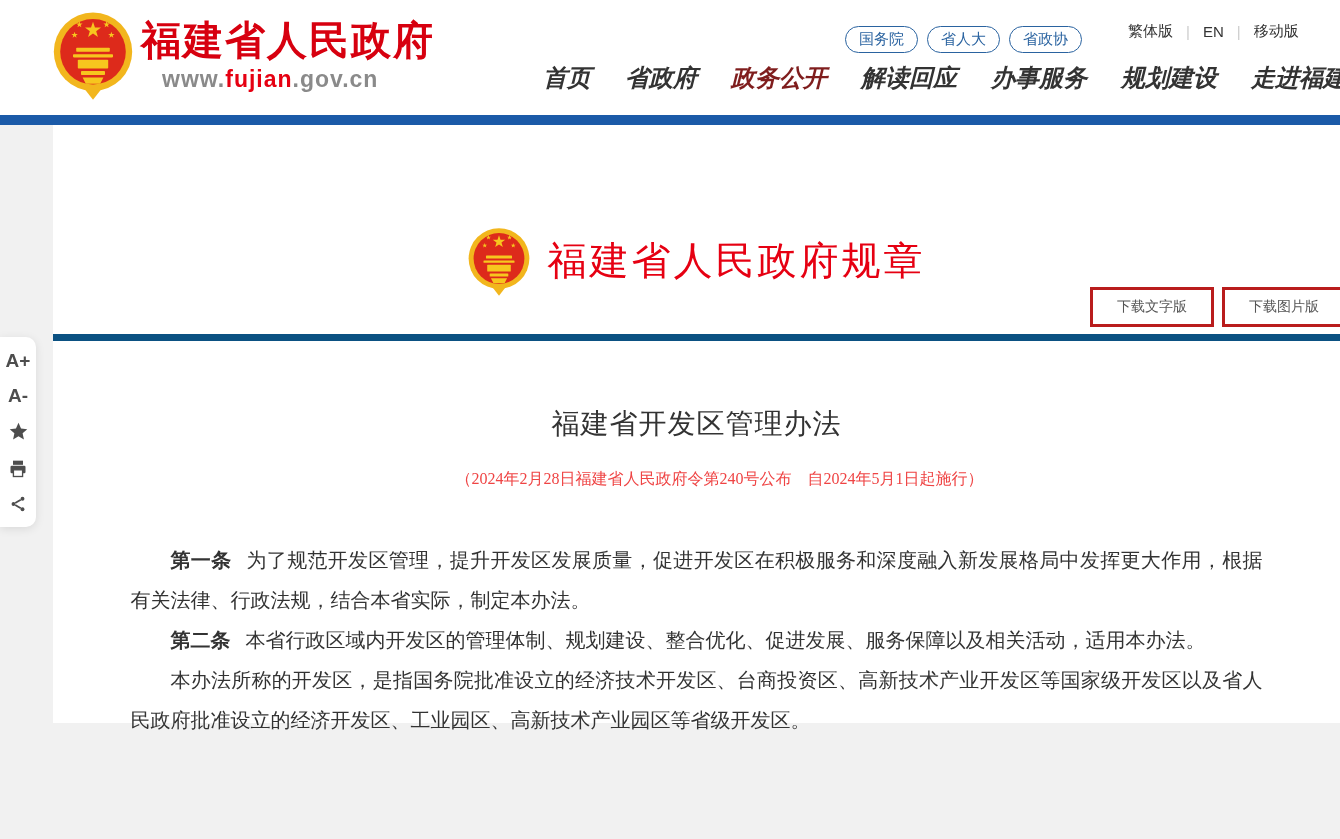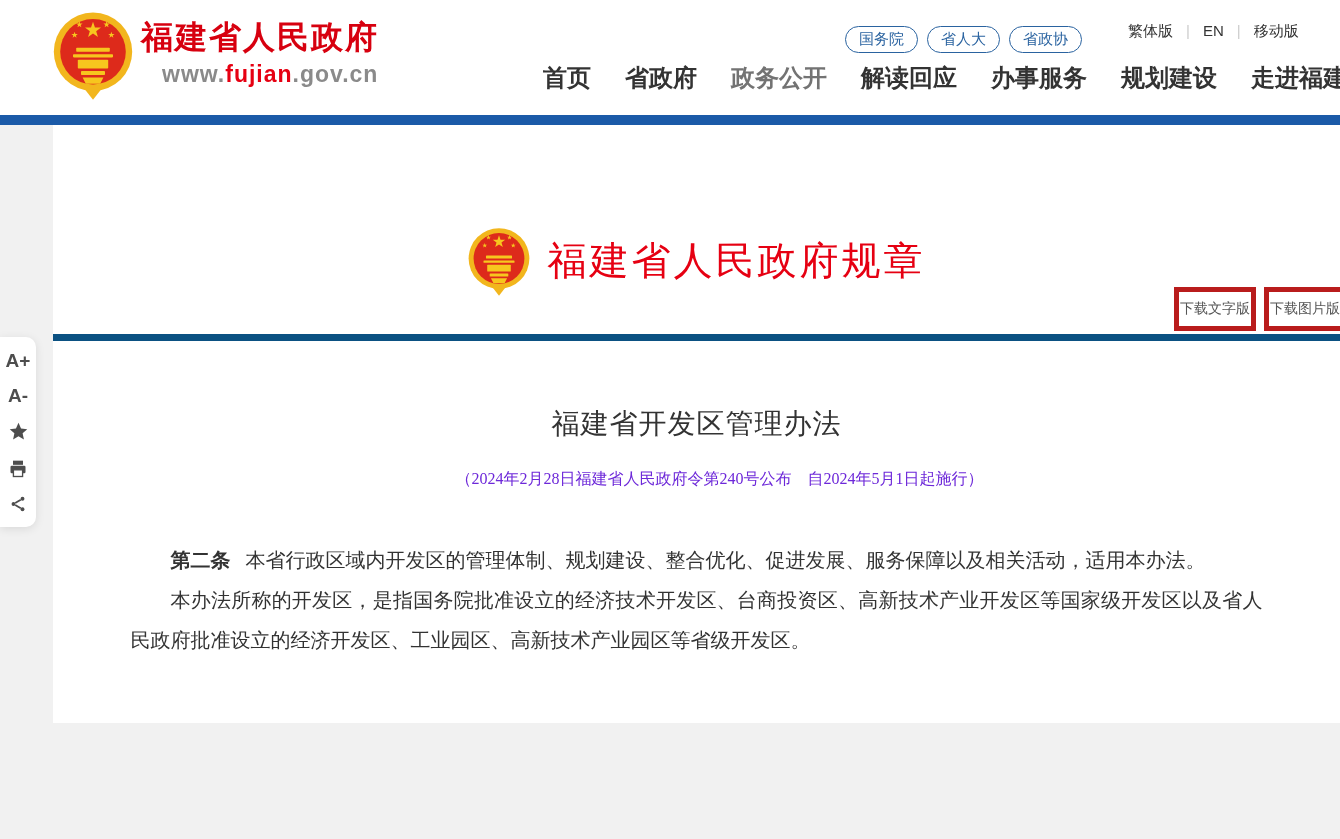--- a/index.html
+++ b/index.html
@@ -12,44 +12,44 @@
   }
   
   .header {
     position:absolute; top:0; left:0; width:1340px; height:115px;
     background:#fff;
   }
   .logo { position:absolute; left:53px; top:6px; display:flex; align-items:center; }
   .logo-emblem { width:80px; height:98px; }
   .logo-text { margin-left:8px; }
   .site-name {
-    font-family:Liberation Mono, monospace;
-    font-size:32px; font-weight:bold; color:#d7000f; letter-spacing:2px; line-height:1.1;
+    font-family:Liberation Sans, sans-serif;
+    font-size:40px; font-weight:bold; color:#d7000f; letter-spacing:2px; line-height:1.1;
   }
   .site-url {
     font-size:23px; font-weight:bold; color:#8a8a8a; letter-spacing:1px; margin-top:4px;margin-left:21px;
   }
   .site-url .hl { color:#e60012; }
   .top-links {
     position:absolute; left:845px; top:10px; display:flex; align-items:center; white-space:nowrap;
   }
   .pill-btn {
     display:inline-block; border:1px solid #2a63a0; color:#2a63a0; background:#fff;
     border-radius:14px; font-size:15px; padding:3px 13px; margin-right:9px; cursor:pointer;margin-top:16px;
   }
-  .util-group { display:flex; align-items:flex-start; margin-left:24px; font-size:15px; color:#333; }
+  .util-group { display:flex; align-items:center; margin-left:24px; font-size:15px; color:#333; }
   .util-item { padding:0 13px; cursor:pointer; }
   .util-sep { color:#ccc; }
   .auth-group { display:flex; align-items:center; margin-left:22px; font-size:15px; }
   .nav {
     position:absolute; left:543px; top:62px; display:flex; gap:34px;
     font-size:24px; font-weight:bold; white-space:nowrap;
   }
-  .nav-item { color:#333; cursor:pointer; }
-  .nav-item.active { color:#737373; }
+  .nav-item { color:#333; cursor:pointer;font-style:italic; }
+  .nav-item.active { color:#7f1d1d; }
   
   .blue-bar { position:absolute; top:115px; left:0; width:1340px; height:10px; background:#1b5aa8; }
   
   .tool-panel {
     position:absolute; left:0; top:337px; width:36px; height:190px;
     background:#fff; border-radius:0 10px 10px 0;
     box-shadow:0 2px 10px rgba(0,0,0,0.10);
     display:flex; flex-direction:column; align-items:center; justify-content:space-around;
     padding:6px 0; z-index:5;
   }
@@ -66,34 +66,34 @@
   }
   .banner-emblem { width:62px; height:76px; margin-right:18px; }
   .banner-title {
     font-family:"Liberation Serif", serif;
     font-size:39px; font-weight:normal; color:#e60012; letter-spacing:3px;
   }
   .download-actions {
     position:absolute; top:162px; right:-6px; display:flex; gap:8px;
   }
   .dl-btn {
-    background:#fff; border:5px solid #b91c1c; color:#555; font-size:14px;
-    padding:8px 1px; cursor:pointer; white-space:nowrap;
+    background:#fff; border:3px solid #b91c1c; color:#555; font-size:14px;
+    padding:8px 24px; cursor:pointer; white-space:nowrap;
   }
   .blue-divider { position:absolute; top:209px; left:0; width:1287px; height:7px; background:#0b5182; }
   .article { position:absolute; top:216px; left:0; right:0; }
   .doc-title {
     margin-top:64px; text-align:center;
     font-family:"Liberation Serif", serif;
     font-size:28px; font-weight:normal; color:#333; letter-spacing:1px;
   }
   .doc-subtitle {
     margin-top:26px; text-align:center;
     font-family:"Liberation Serif", serif;
-    font-size:16px; color:#6d28d9;padding-left:46px;
+    font-size:16px; color:#ef4444;padding-left:46px;
   }
   .chapter-title {
     margin-top:66px; text-align:center;
     font-size:21px; font-weight:bold; color:#333; letter-spacing:2px;
   }
   .law-body { width:1132px; margin:50px auto 0; }
   .law-p {
     font-family:"Liberation Serif", serif;
     font-size:20px; line-height:40px; color:#333;
     text-align:justify; text-indent:2em;
@@ -211,17 +211,18 @@
     <button class="dl-btn">下载文字版</button>
     <button class="dl-btn">下载图片版</button>
   </div>
 
   <div class="blue-divider"></div>
 
   <div class="article">
     <h1 class="doc-title">福建省开发区管理办法</h1>
     <div class="doc-subtitle">（2024年2月28日福建省人民政府令第240号公布　自2024年5月1日起施行）</div>
     <div class="law-body">
+      <p class="law-p"><span class="law-label">第一条</span><span>为了规范开发区管理，提升开发区发展质量，促进开发区在积极服务和深度融入新发展格局中发挥更大作用，根据有关法律、行政法规，结合本省实际，制定本办法。</span></p>
       <p class="law-p"><span class="law-label">第二条</span><span>本省行政区域内开发区的管理体制、规划建设、整合优化、促进发展、服务保障以及相关活动，适用本办法。</span></p>
       <p class="law-p"><span class="law-label"></span><span>本办法所称的开发区，是指国务院批准设立的经济技术开发区、台商投资区、高新技术产业开发区等国家级开发区以及省人民政府批准设立的经济开发区、工业园区、高新技术产业园区等省级开发区。</span></p>
     </div>
   </div>
 </div>
 
 </body></html>

